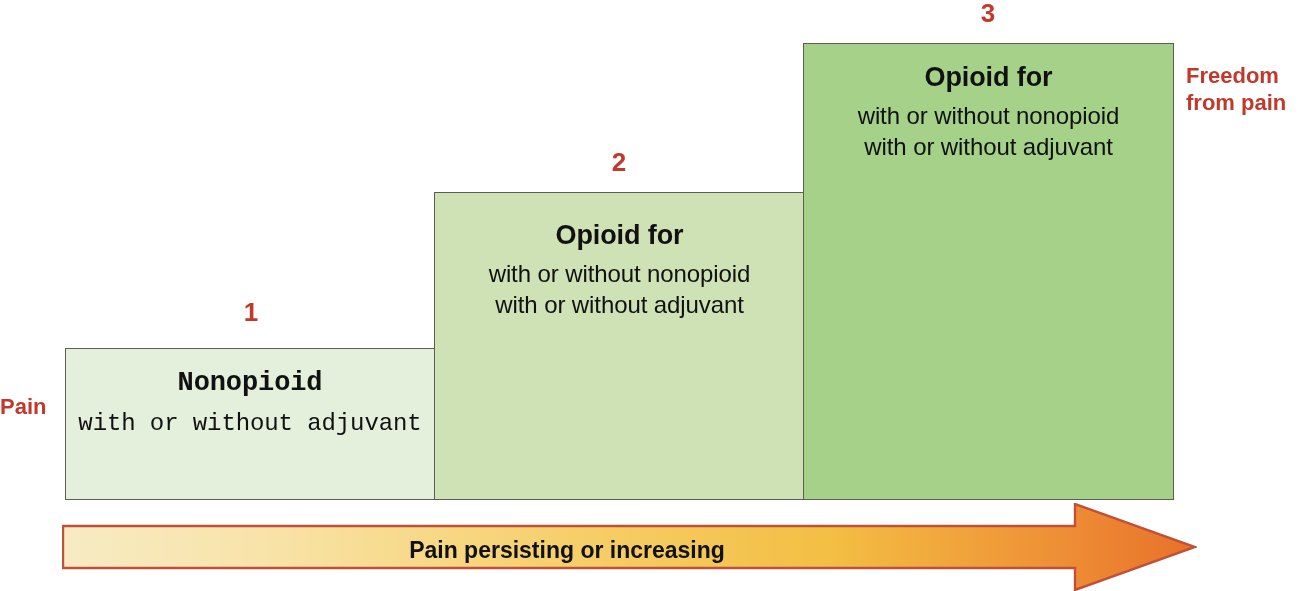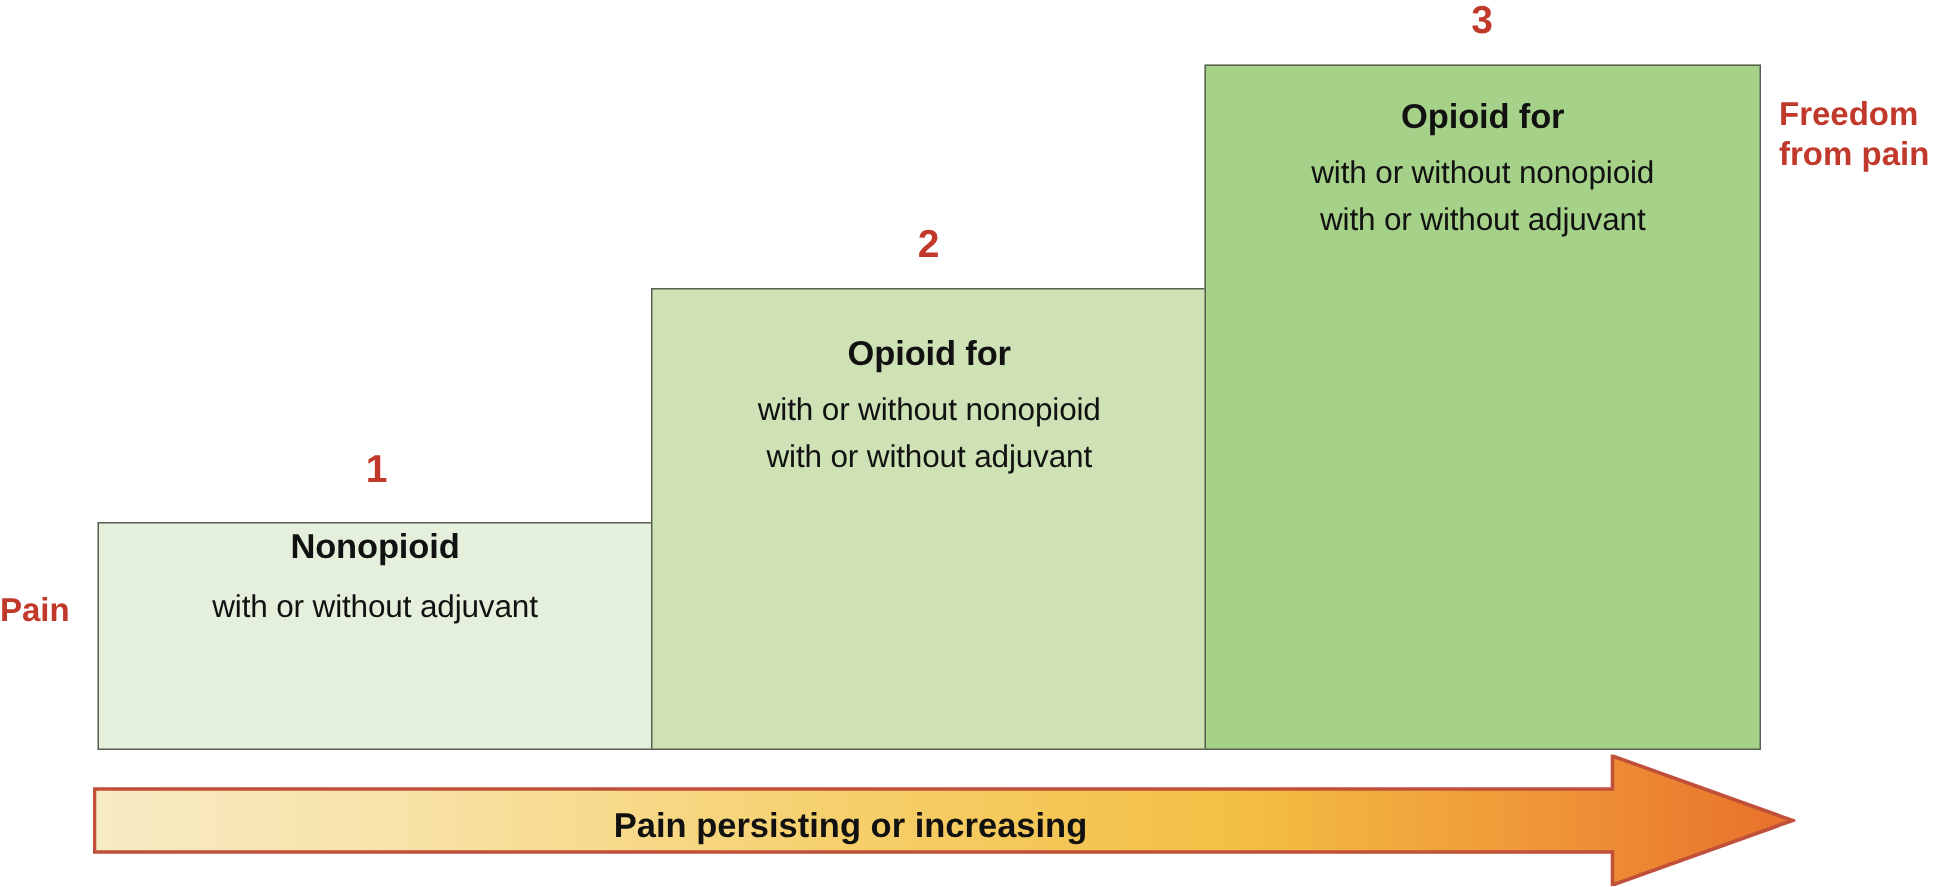--- a/index.html
+++ b/index.html
@@ -21,40 +21,42 @@
   
   .step-box {
     position: absolute;
     box-sizing: border-box;
     border: 1.6px solid #5a5f52;
     text-align: center;
     color: #111111;
   }
   .step-box .title {
     font-weight: bold;
-    font-size: 23px;
+    font-size: 27px;
     line-height: 31px;
     letter-spacing: -0.1px;
   }
   .step-box .sub {
     font-weight: normal;
-    font-size: 21px;
+    font-size: 24px;
     line-height: 31px;
     letter-spacing: -0.1px;
   }
 
   #step-box-1 {
     left: 65px;
     top: 348px;
     width: 370px;
     height: 152px;
     background: #e4efdc;
     z-index: 1;
   }
   #step-box-1 .text-wrap {
+    padding-top: 19px;
+    font-family: Liberation Mono, monospace;
   }
   #step-box-2 {
     left: 434px;
     top: 192px;
     width: 371px;
     height: 308px;
     background: #cfe2b5;
     z-index: 2;
   }
   #step-box-2 .text-wrap {

